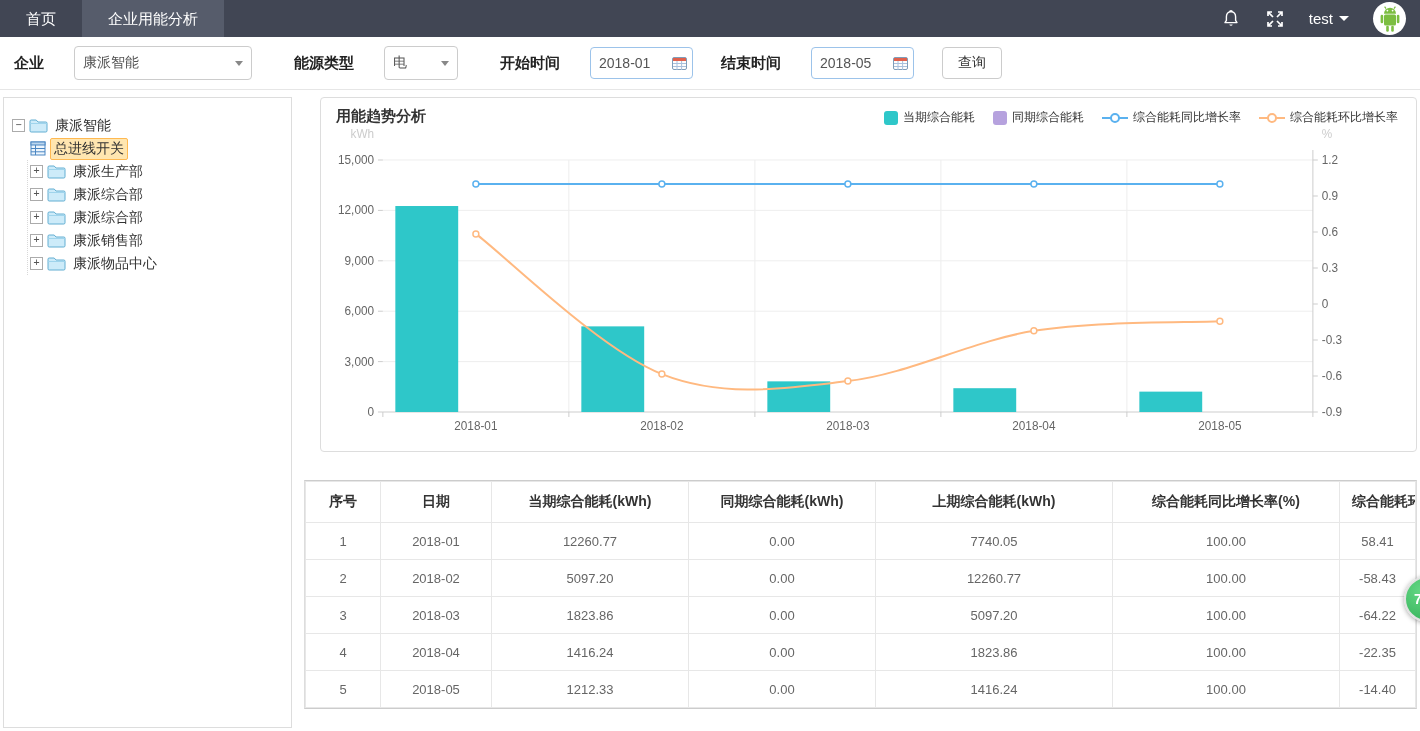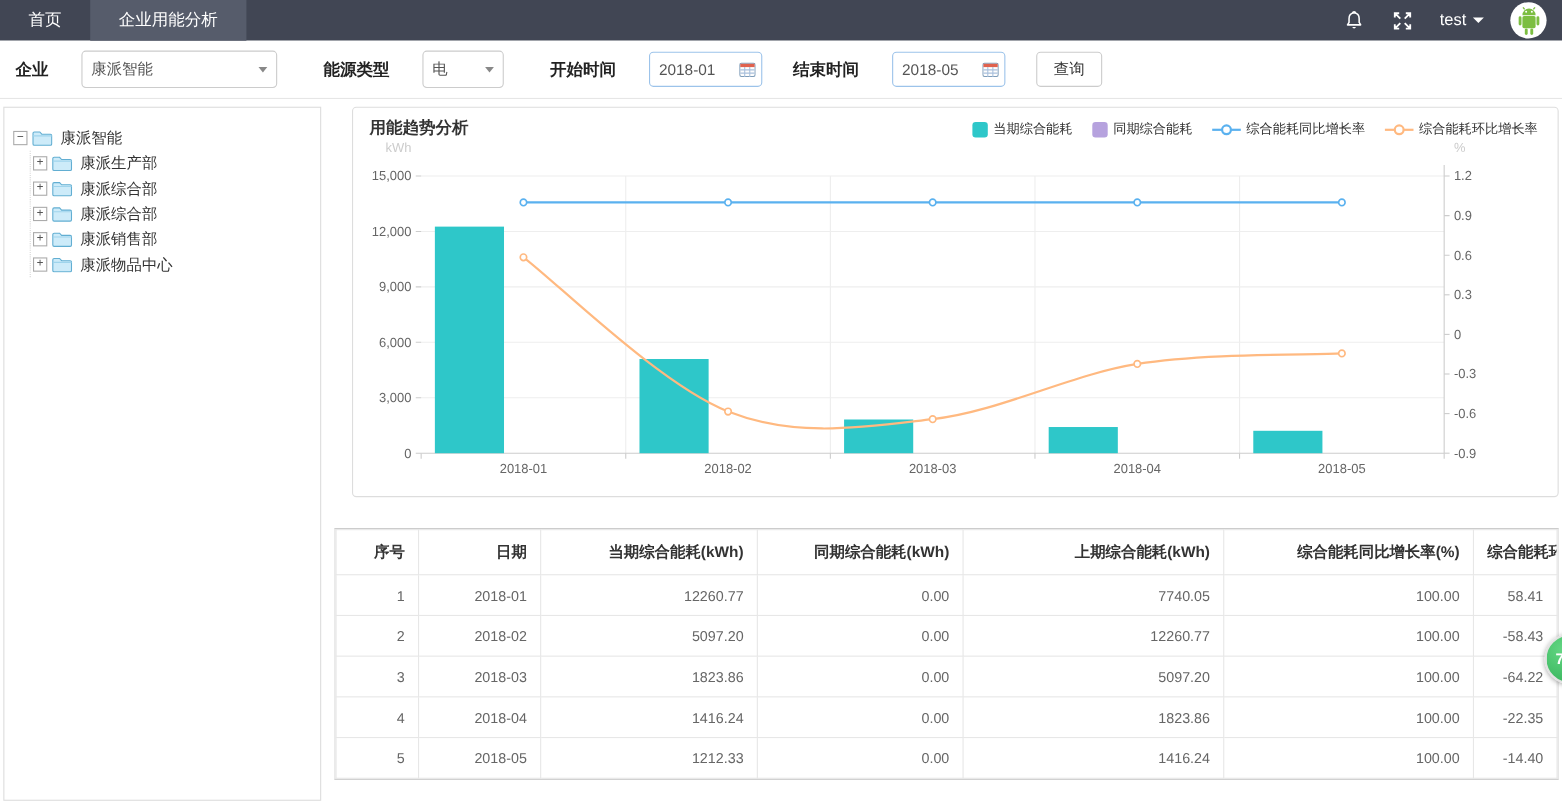--- a/index.html
+++ b/index.html
@@ -47,21 +47,21 @@
   .legend{position:absolute;top:11px;right:18px;display:flex;align-items:center;gap:18px;z-index:2;}
   .legend-item{display:flex;align-items:center;gap:5px;font-size:12px;color:#333;cursor:pointer;}
   .swatch{width:14px;height:14px;border-radius:3px;display:inline-block;}
   .line-icon{width:26px;height:12px;position:relative;display:inline-block;}
   .line-icon .l{position:absolute;left:0;right:0;top:5px;height:2px;}
   .line-icon .r{position:absolute;left:8px;top:1px;width:6px;height:6px;border-radius:50%;border:2px solid;background:#fff;}
   #trend-svg{position:absolute;left:0;top:0;width:100%;height:353px;}
   
   .table-card{margin-top:28px;border-radius:0;border-color:#ccc #ddd #ccc #ddd;}
   table{width:100%;border-collapse:collapse;table-layout:fixed;}
-  th,td{border:1px solid #e7e7e7;text-align:right;padding:0 12px;overflow:hidden;white-space:nowrap;}
+  th,td{border:1px solid #e7e7e7;text-align:center;padding:0 12px;overflow:hidden;white-space:nowrap;}
   th{height:40px;font-size:14px;color:#333;font-weight:700;}
   td{height:36px;font-size:13px;color:#666;}
   th:nth-child(1),td:nth-child(1){width:50px;}
   th:nth-child(2),td:nth-child(2){width:86px;}
   th:nth-child(3),td:nth-child(3){width:172px;}
   th:nth-child(4),td:nth-child(4){width:162px;}
   th:nth-child(5),td:nth-child(5){width:212px;}
   th:nth-child(6),td:nth-child(6){width:202px;}
   
   .float-btn{position:absolute;right:-30px;top:576px;width:46px;height:46px;border-radius:50%;
@@ -151,20 +151,30 @@
     <div class="tree">
       <div class="tree-row">
         <span class="tbox">−</span>
         <span class="icon-slot folder-slot">
             <svg width="19" height="15" viewBox="0 0 19 15">
               <path d="M1 3.2Q1 2 2.2 2h5l1.8 2h7.8Q18 4 18 5.2V12.8Q18 14 16.8 14H2.2Q1 14 1 12.8Z" fill="#cdebf9" stroke="#62aed2"></path>
               <path d="M1 5.5h17" stroke="#9fd4ec" fill="none"></path>
             </svg>
           </span>
         <span class="tree-label">康派智能</span>
+      </div>
+      <div class="tree-row row-selected">
+        <span class="icon-slot">
+          <svg width="16" height="15" viewBox="0 0 16 15">
+            <rect x="1" y="1" width="14" height="13" fill="#eef6fd" stroke="#4b86c2"></rect>
+            <rect x="1" y="1" width="14" height="3" fill="#bcd6ee" stroke="#4b86c2"></rect>
+            <path d="M5.5 4v10M1 7.5h14M1 10.8h14" stroke="#4b86c2" stroke-width="1" fill="none"></path>
+          </svg>
+        </span>
+        <span class="tree-label selected">总进线开关</span>
       </div>
       <div class="tree-children" id="tree-children">
           <div class="tree-row">
             <span class="tbox">+</span>
             <span class="icon-slot">
               <svg width="19" height="15" viewBox="0 0 19 15">
                 <path d="M1 3.2Q1 2 2.2 2h5l1.8 2h7.8Q18 4 18 5.2V12.8Q18 14 16.8 14H2.2Q1 14 1 12.8Z" fill="#cdebf9" stroke="#62aed2"></path>
                 <path d="M1 5.5h17" stroke="#9fd4ec" fill="none"></path>
               </svg>
             </span>

